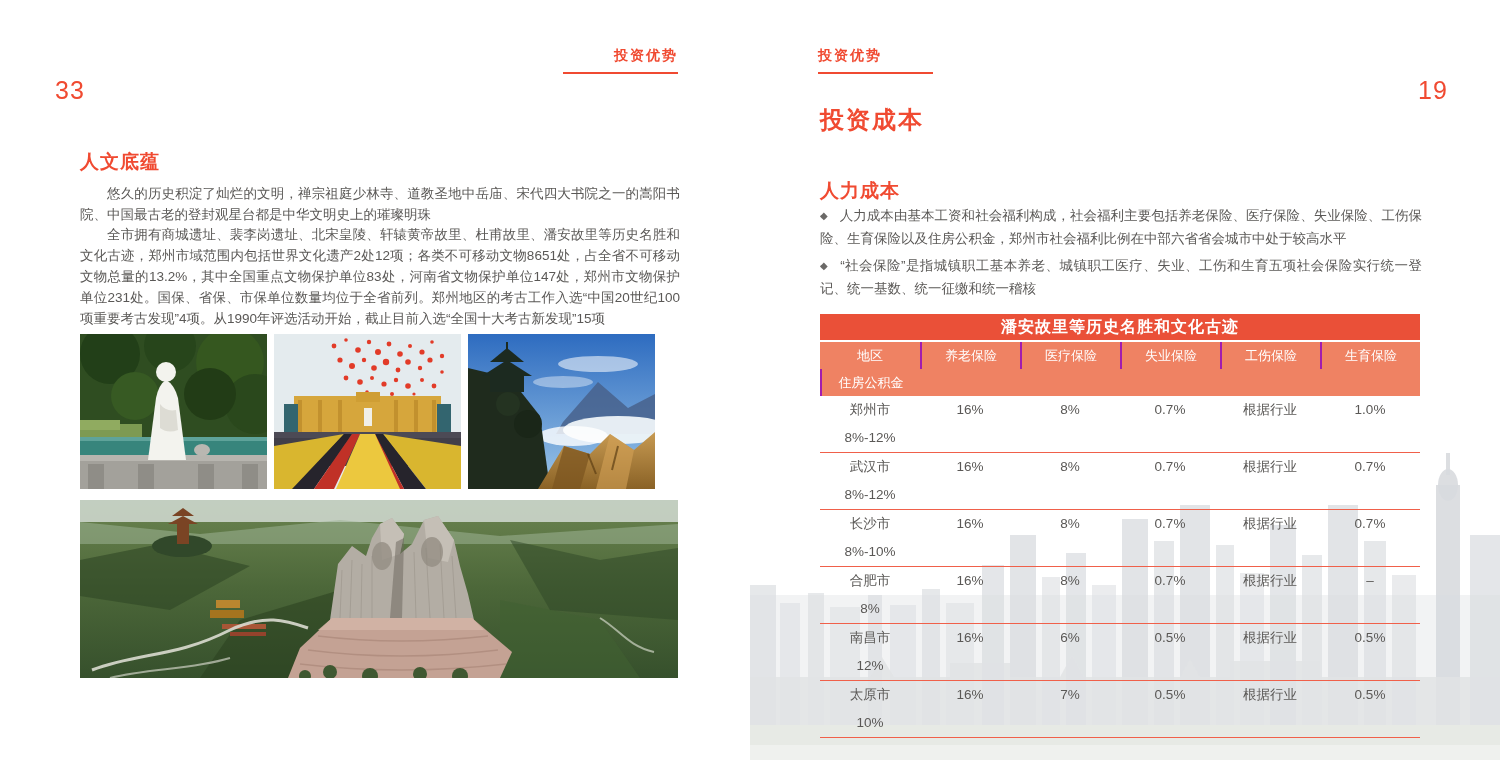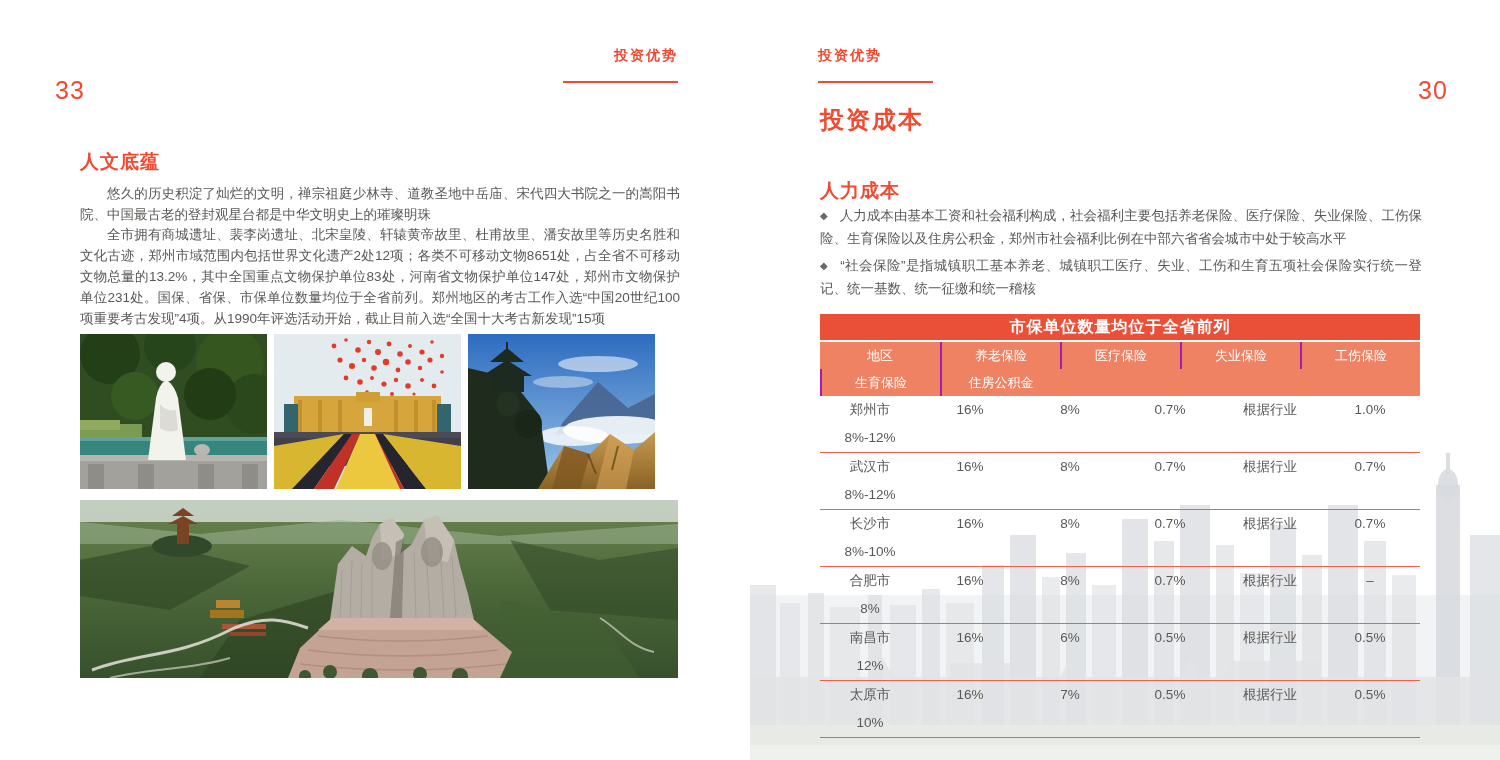--- a/index.html
+++ b/index.html
@@ -10,21 +10,21 @@
     --text:#5a5856;
   }
   html,body{margin:0;padding:0;}
   body{
     width:1500px;height:760px;background:#ffffff;overflow:hidden;position:relative;
     font-family:"Liberation Sans","DejaVu Sans",sans-serif;color:var(--text);
   }
   .abs{position:absolute;}
   
   .pagenum{font-size:25px;font-weight:normal;color:var(--red);letter-spacing:1px;margin-top:33px;}
-  .runhead{border-bottom:2px solid var(--red);padding-bottom:16px;width:115px;top:46px;}
+  .runhead{border-bottom:2px solid var(--red);padding-bottom:7px;width:115px;top:46px;}
   .runhead .runhead-text{font-size:14px;font-weight:bold;color:var(--red);letter-spacing:2px;}
   .runhead-left{left:563px;text-align:right;}
   .runhead-right{left:818px;text-align:left;}
   
   .section-title{font-size:19px;font-weight:bold;color:var(--red);letter-spacing:1px;margin:0;}
   .body-para{font-size:13.5px;line-height:21px;margin:0;text-indent:2em;text-align:justify;color:var(--text);}
   
   .big-title{font-size:24px;font-weight:bold;color:var(--red);letter-spacing:2px;margin:0;}
   .bullet-para{font-size:13.5px;line-height:22px;margin:0 0 5px 0;text-align:justify;color:var(--text);}
   .diamond{font-size:10px;margin-right:12px;position:relative;top:-1px;color:#6b6967;}
@@ -32,21 +32,21 @@
   .photo-row{left:80px;top:334px;display:flex;gap:7px;}
   .photo{width:187px;height:155px;overflow:hidden;}
   .photo svg,.panorama svg,.skyline svg{display:block;width:100%;height:100%;}
   .panorama{left:80px;top:500px;width:598px;height:178px;overflow:hidden;}
   
   .skyline{left:750px;top:445px;width:750px;height:315px;pointer-events:none;}
   
   .welfare-table{left:820px;top:314px;width:600px;}
   .tbl-title{height:26px;line-height:26px;background:var(--title-bg);color:#fff;
     font-size:16px;font-weight:bold;text-align:center;letter-spacing:1px;margin-bottom:2px;}
-  .tbl-head{display:grid;grid-template-columns:repeat(5,1fr);background:var(--head-bg);}
+  .tbl-head{display:grid;grid-template-columns:repeat(6,1fr);background:var(--head-bg);}
   .th{height:27px;line-height:27px;text-align:center;color:#fff;font-size:13px;}
   .th + .th{border-left:2px solid #a21caf;text-align:center;}
   .tr{display:grid;grid-template-columns:repeat(6,1fr);border-bottom:1.5px solid var(--rowline);}
   .td{height:28px;line-height:28px;text-align:center;font-size:13.5px;color:var(--text);}
 </style>
 </head>
 <body>
 
 <div class="spread">
 
@@ -304,37 +304,37 @@
           <rect x="0" y="280" width="750" height="20" fill="#b9c2b4" opacity="0.8"></rect>
           <rect x="0" y="300" width="750" height="15" fill="#c9cfc6" opacity="0.7"></rect>
         </g>
       </svg>
     </div>
 
     <div class="abs runhead runhead-right">
       <span class="runhead-text">投资优势</span>
     </div>
 
-    <div class="abs pagenum" style="left:1418px;top:43px;">30</div>
+    <div class="abs pagenum" style="left:1418px;top:43px;">19</div>
 
     <h1 class="abs big-title" style="left:820px;top:104px;">投资成本</h1>
 
     <h2 class="abs section-title" style="left:820px;top:178px;">人力成本</h2>
 
     <div class="abs" style="left:820px;top:205px;width:602px;">
       <p class="bullet-para">
         <span class="diamond">◆</span><span>人力成本由基本工资和社会福利构成，社会福利主要包括养老保险、医疗保险、失业保险、工伤保险、生育保险以及住房公积金，郑州市社会福利比例在中部六省省会城市中处于较高水平</span>
       </p>
       <p class="bullet-para">
         <span class="diamond">◆</span><span>“社会保险”是指城镇职工基本养老、城镇职工医疗、失业、工伤和生育五项社会保险实行统一登记、统一基数、统一征缴和统一稽核</span>
       </p>
     </div>
 
     <div class="abs welfare-table">
-      <div class="tbl-title">市保单位数量均位于全省前列</div>
+      <div class="tbl-title">潘安故里等历史名胜和文化古迹</div>
       <div class="tbl-head">
         <div class="th">地区</div>
         <div class="th">养老保险</div>
         <div class="th">医疗保险</div>
         <div class="th">失业保险</div>
         <div class="th">工伤保险</div>
         <div class="th">生育保险</div>
         <div class="th">住房公积金</div>
       </div>
       <div class="tr">

